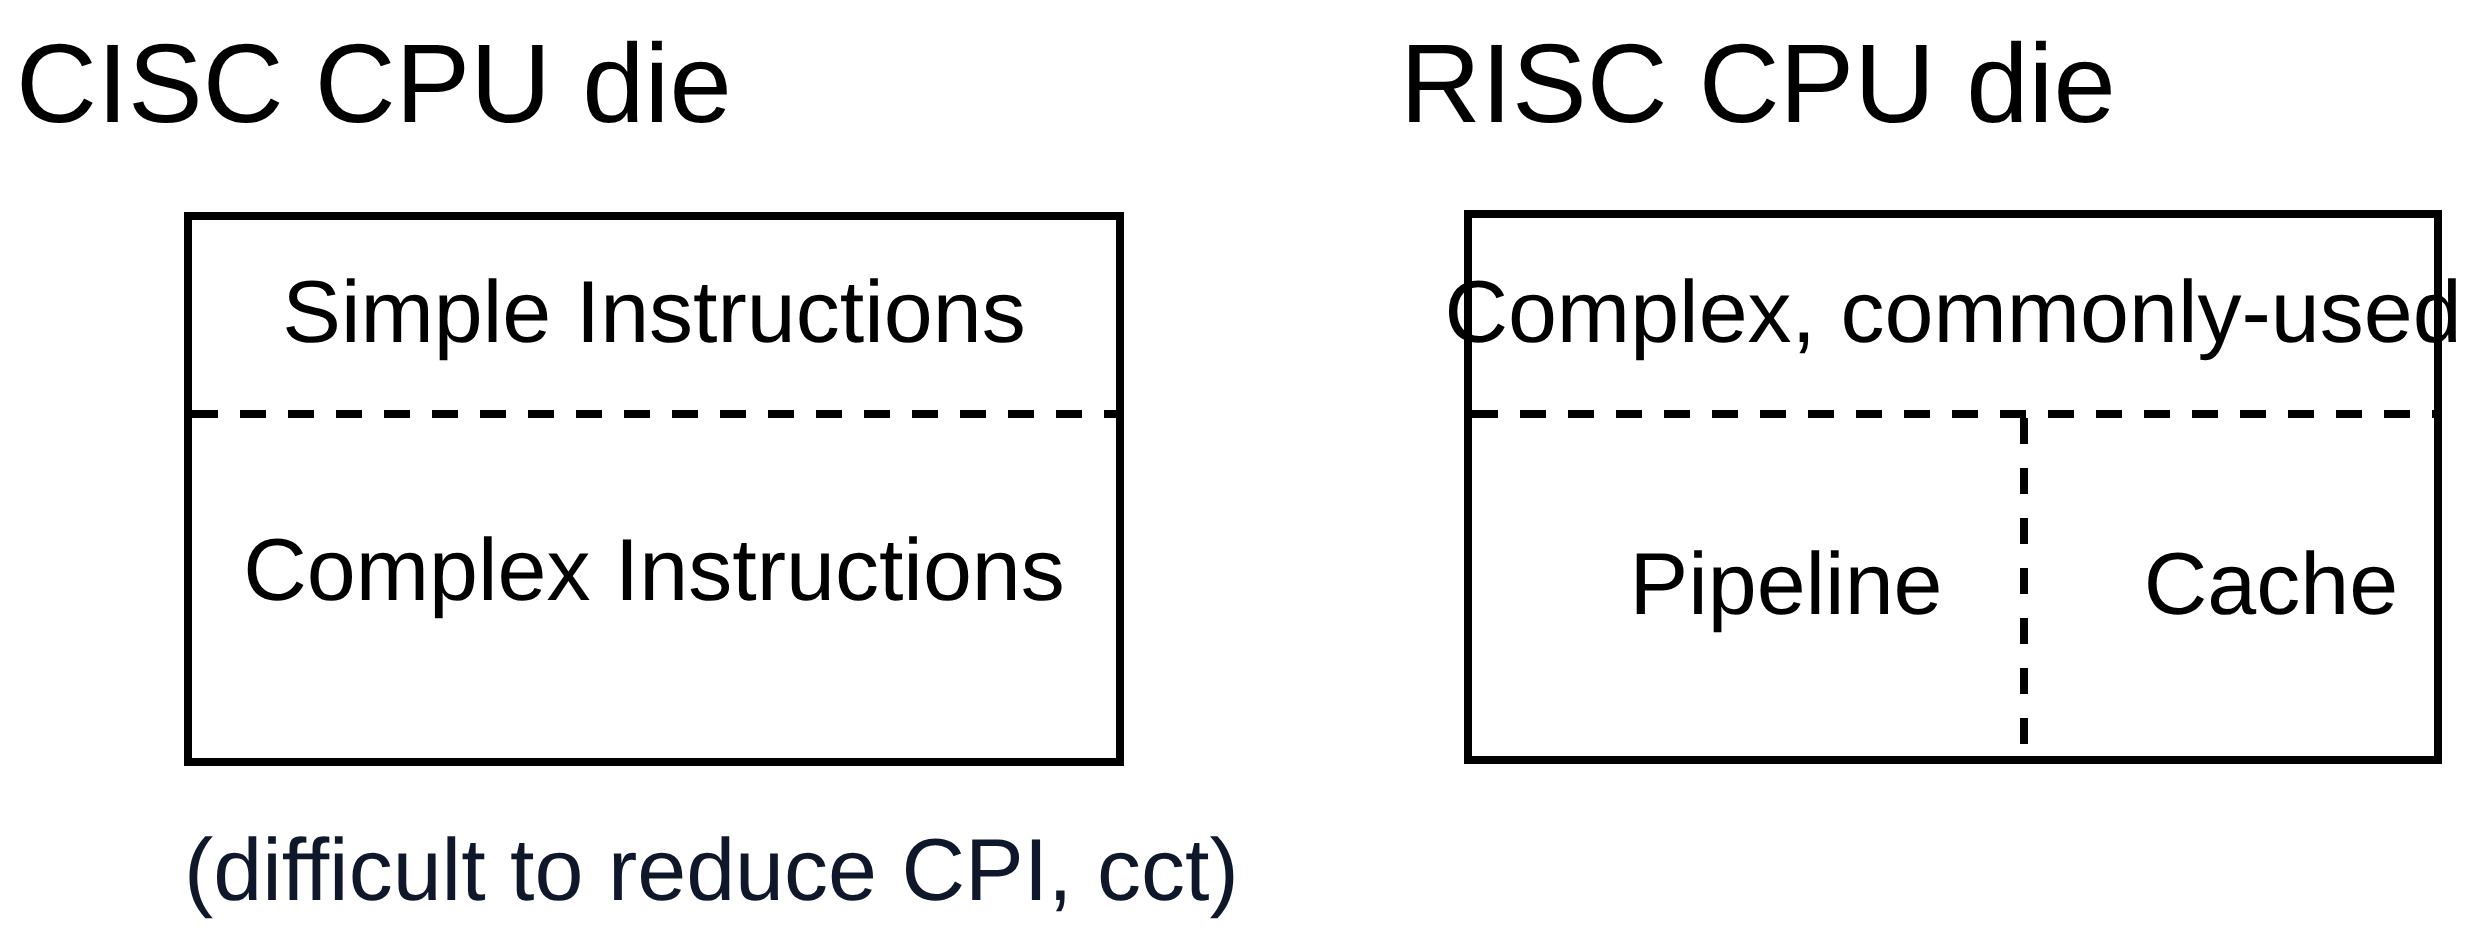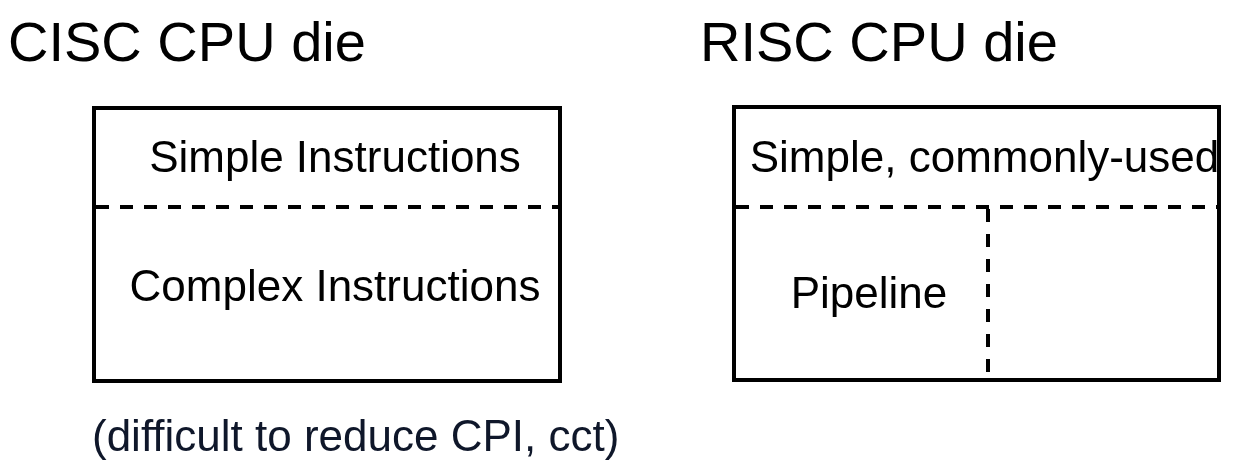--- a/index.html
+++ b/index.html
@@ -25,21 +25,21 @@
 
   .die {
     position: absolute;
     box-sizing: border-box;
     border: 4px solid #000;
     background: #fff;
   }
   .die.cisc { left: 92px; top: 106px; width: 470px; height: 277px; }
   .die.risc { left: 732px; top: 105px; width: 489px; height: 277px; }
 
-  .die .region { position: absolute; left: 16px; right: 0; }
+  .die .region { position: absolute; left: 0; right: 0; }
 
   
   .hdash {
     position: absolute; left: 0; right: 0; height: 4px;
     background: repeating-linear-gradient(to right, #000 0 13px, transparent 13px 24px);
   }
   .vdash {
     position: absolute; top: 0; bottom: 0; width: 4px;
     background: repeating-linear-gradient(to bottom, #000 0 13px, transparent 13px 25px);
   }
@@ -62,21 +62,21 @@
   .cisc-bottom .label { line-height: 55px; }
 
   
   .risc-top {
     top: 0; height: 96px;
     display: flex; flex-direction: column; align-items: center; justify-content: center;
   }
   .risc-top .label { line-height: 48px; }
   .risc-hdash { top: 96px; }
   .risc-bottom { top: 100px; bottom: 0; display: flex; }
-  .risc-cell { display: flex; align-items: center; justify-content: center; }
+  .risc-cell { display: flex; align-items: center; justify-content: center; padding-left: 40px; }
   .risc-cell.pipeline { width: 234px; }
   .risc-cell.cache { flex: 1; }
   .risc-vdash-wrap { position: relative; width: 4px; }
 
   .caption {
     position: absolute;
     left: 92px; top: 412px; width: 470px;
     text-align: center;
     font-size: 44px;
     line-height: 1.1;
@@ -100,26 +100,29 @@
     <div class="hdash cisc-hdash"></div>
     <div class="region cisc-bottom">
       <div class="label">Complex Instructions</div>
     </div>
   </div>
 
   <div class="caption">(difficult to reduce CPI, cct)</div>
 
   <div class="die risc">
     <div class="region risc-top">
-      <div class="label">Simple, commonly-used</div>
+      <div class="label">Complex, commonly-used</div>
     </div>
     <div class="hdash risc-hdash"></div>
     <div class="region risc-bottom">
       <div class="risc-cell pipeline">
         <span class="label">Pipeline</span>
       </div>
       <div class="risc-vdash-wrap">
         <div class="vdash"></div>
       </div>
+      <div class="risc-cell cache">
+        <span class="label">Cache</span>
+      </div>
     </div>
   </div>
 
 </div>
 
 </body></html>

